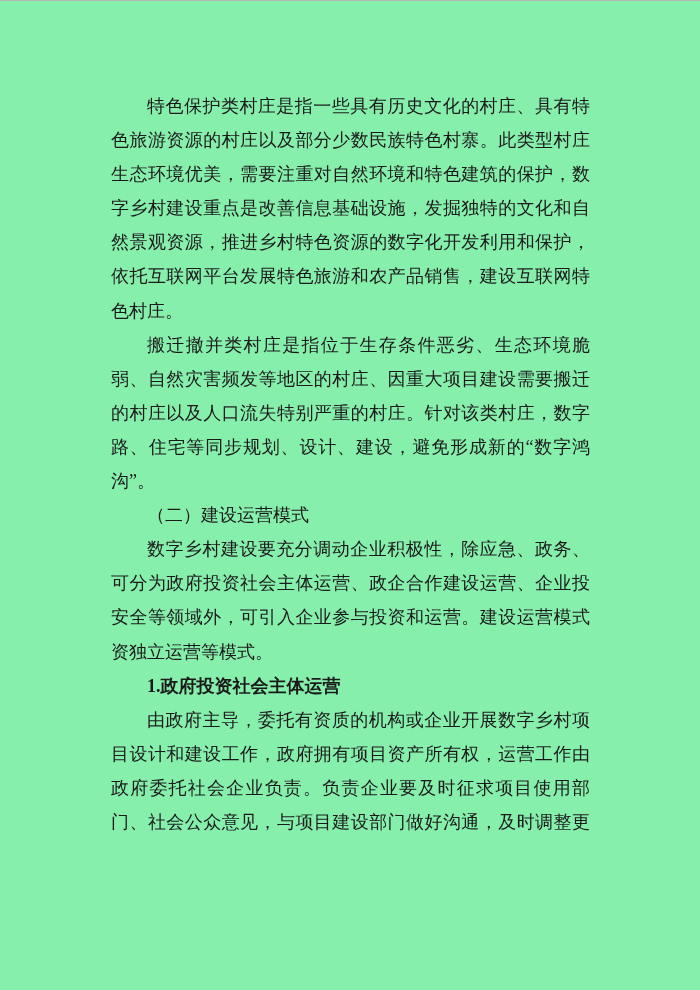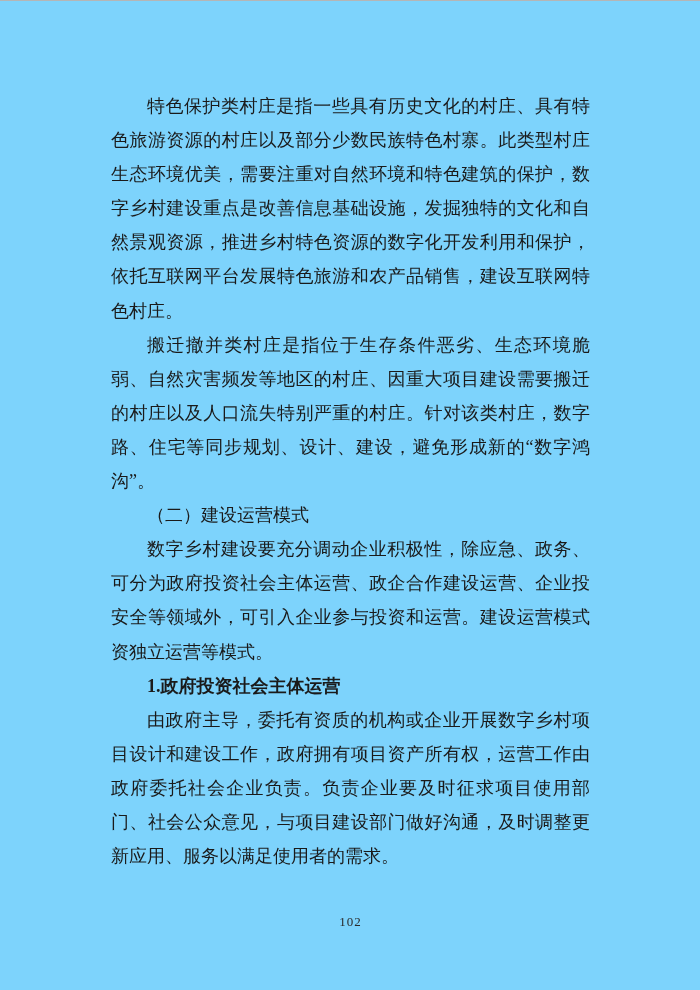--- a/index.html
+++ b/index.html
@@ -4,21 +4,21 @@
 <style>
   html, body {
     margin: 0;
     padding: 0;
     background: #ffffff;
   }
   .page {
     position: relative;
     width: 700px;
     height: 990px;
-    background: #7dd3fc;
+    background: #86efac;
     overflow: hidden;
     font-family: "Liberation Serif", "DejaVu Serif", serif;
     border-top: 1px solid #b5b5b5;
     box-sizing: border-box;
   }
   .text-block {
     position: absolute;
     left: 111px;
     top: 88px;
     width: 479px;
@@ -75,16 +75,14 @@
       <div class="line heading-kaiti first end">（二）建设运营模式</div>
       <div class="line body first">数字乡村建设要充分调动企业积极性，除应急、政务、</div>
       <div class="line body">可分为政府投资社会主体运营、政企合作建设运营、企业投</div>
       <div class="line body">安全等领域外，可引入企业参与投资和运营。建设运营模式</div>
       <div class="line body end">资独立运营等模式。</div>
       <div class="line heading-bold first end">1.政府投资社会主体运营</div>
       <div class="line body first">由政府主导，委托有资质的机构或企业开展数字乡村项</div>
       <div class="line body">目设计和建设工作，政府拥有项目资产所有权，运营工作由</div>
       <div class="line body">政府委托社会企业负责。负责企业要及时征求项目使用部</div>
       <div class="line body">门、社会公众意见，与项目建设部门做好沟通，及时调整更</div>
-      <div class="line body end">新应用、服务以满足使用者的需求。</div>
     </div>
-  <div class="page-number">102</div>
 </div>
 
 </body></html>

